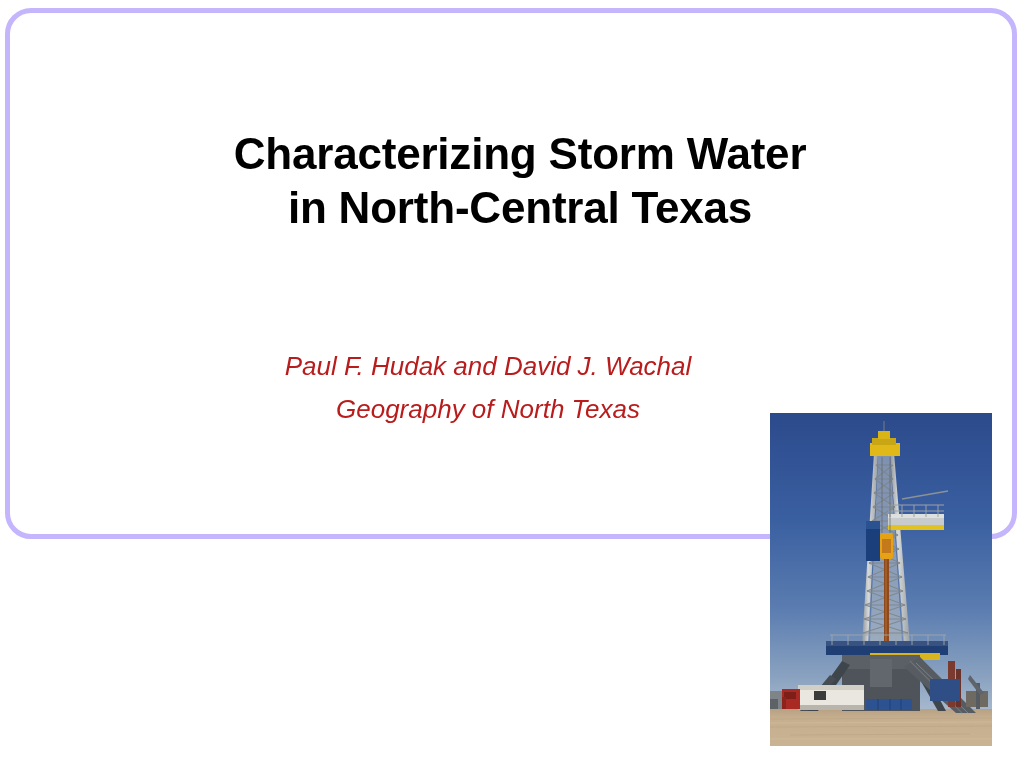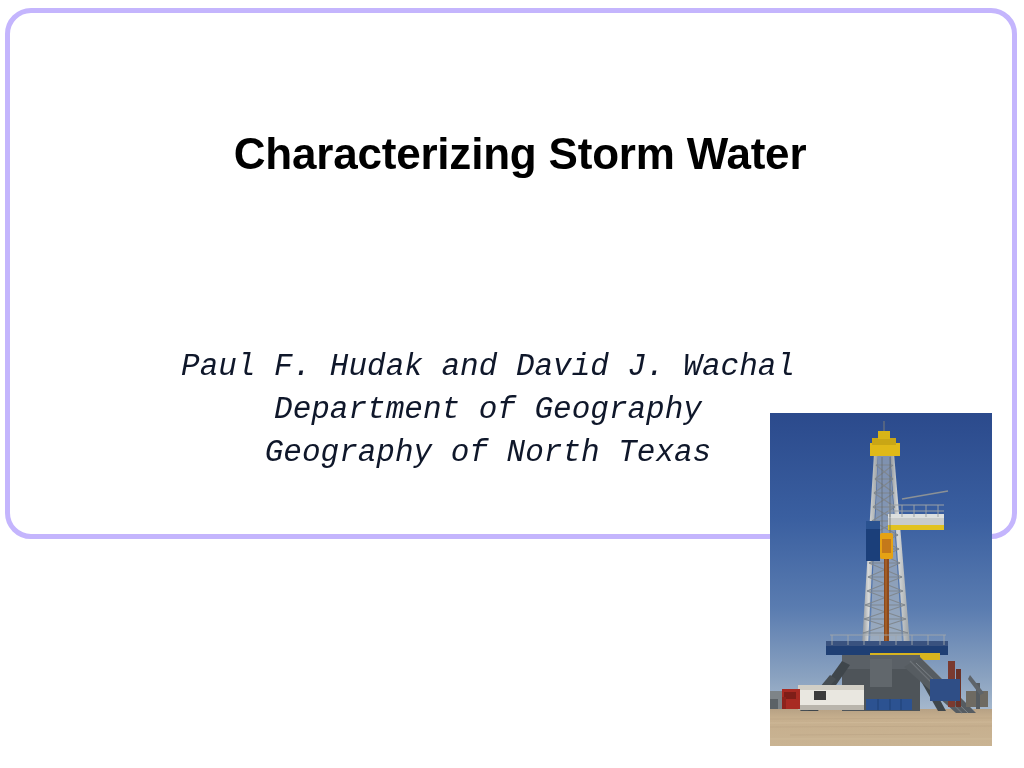--- a/index.html
+++ b/index.html
@@ -46,26 +46,26 @@
 
   
   #subtitle-block {
     position: absolute;
     left: 60px;
     top: 332px;
     width: 900px;
     text-align: center;
   }
   .subtitle-line {
-    font-family: Liberation Mono, monospace;
+    font-family: Liberation Sans, sans-serif;
     font-style: italic;
     font-weight: normal;
-    font-size: 31px;
+    font-size: 26px;
     line-height: 43px;
-    color: #0f172a;
+    color: #b91c1c;
     white-space: nowrap;
   }
   
   #subtitle-block { transform: translateX(-32px); }
 
   
   #rig-photo {
     position: absolute;
     left: 760px;
     top: 400px;
@@ -76,25 +76,25 @@
   }
   #rig-photo svg { display: block; }
 </style>
 </head>
 <body>
 
 <div id="slide-frame">
 
   <div id="title-block">
     <div class="title-line">Characterizing Storm Water</div>
+    <div class="title-line">in North-Central Texas</div>
   </div>
 
   <div id="subtitle-block">
     <div class="subtitle-line">Paul F. Hudak and David J. Wachal</div>
-    <div class="subtitle-line">Department of Geography</div>
     <div class="subtitle-line">Geography of North Texas</div>
   </div>
 
   <div id="rig-photo">
     <svg width="222" height="333" viewBox="0 0 222 333" xmlns="http://www.w3.org/2000/svg">
       <defs>
         <linearGradient id="skyGrad" x1="0" y1="0" x2="0" y2="1">
           <stop offset="0%" stop-color="#2B4A8C"></stop>
           <stop offset="35%" stop-color="#3A5FA0"></stop>
           <stop offset="65%" stop-color="#5A7CB0"></stop>

